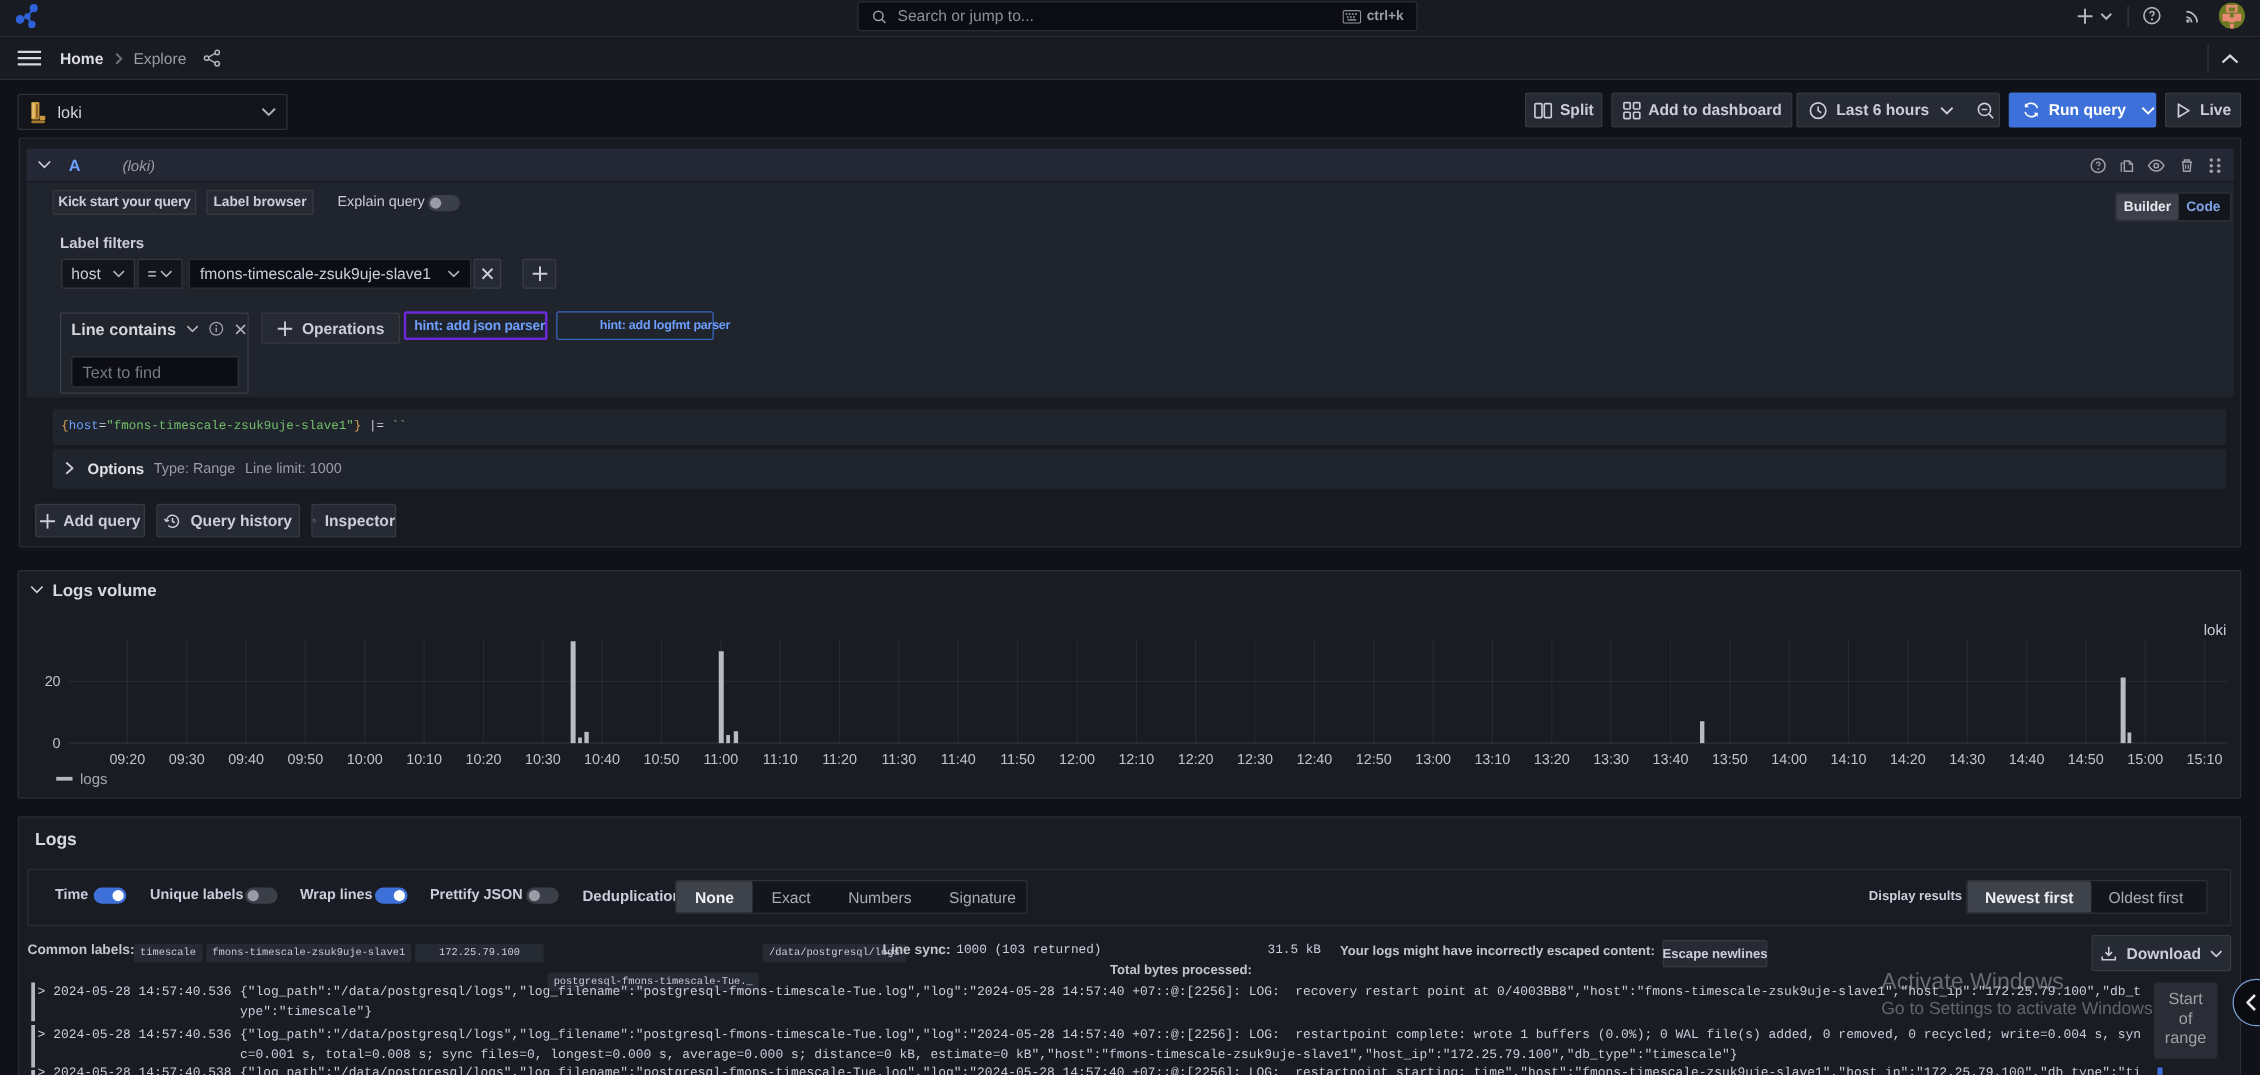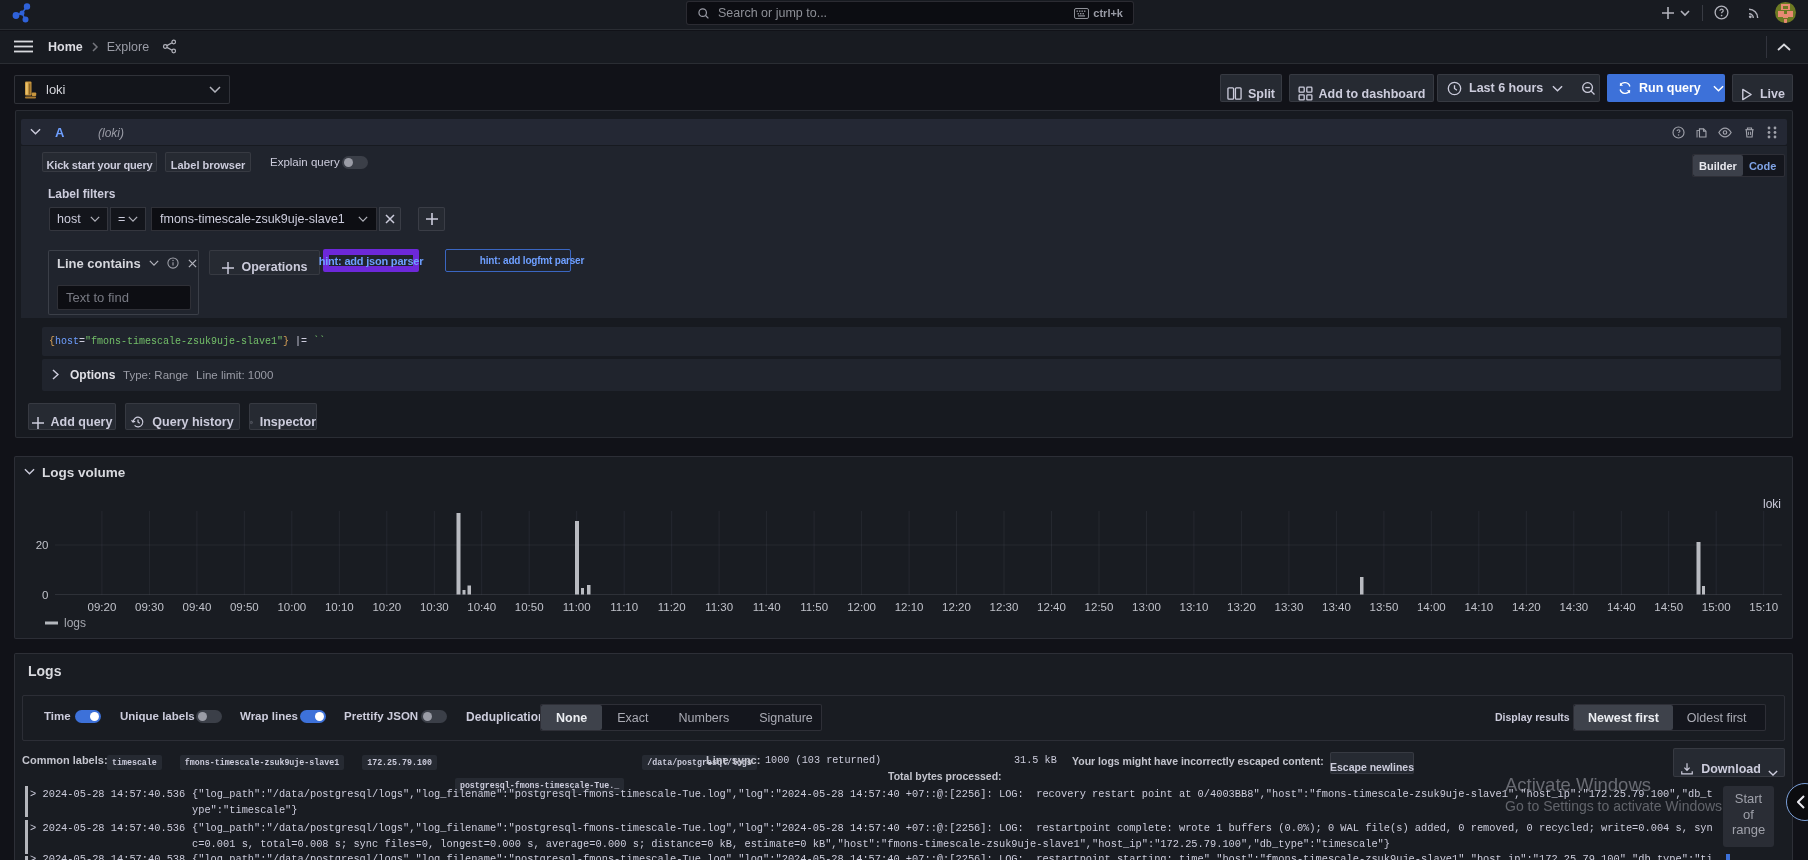--- a/index.html
+++ b/index.html
@@ -1,19 +1,19 @@
 <!DOCTYPE html>
 <html><head>
 <meta charset="utf-8">
 <style>
   * { margin:0; padding:0; box-sizing:border-box; }
   html,body { width:1808px; height:860px; overflow:hidden; }
   body { background:#111218; font-family:"Liberation Sans",sans-serif; color:#ccccdc; position:relative; }
   .abs { position:absolute; }
-  .btn { display:flex; align-items:flex-end; justify-content:center; white-space:nowrap; background:#262a32; border:1px solid rgba(204,204,220,0.10); border-radius:2px; color:#ccccdc; font-weight:bold; }
+  .btn { display:flex; align-items:center; justify-content:center; white-space:nowrap; background:#262a32; border:1px solid rgba(204,204,220,0.10); border-radius:2px; color:#ccccdc; font-weight:bold; }
   .flex { display:flex; align-items:center; white-space:nowrap; }
   .abs { white-space:nowrap; }
   svg { display:block; }
   .mono { font-family:"Liberation Mono",monospace; }
 </style>
 </head>
 <body>
 
 <div class="abs" style="left:0;top:0;width:1808px;height:30px;background:#181b21;border-bottom:1px solid rgba(204,204,220,0.10);"></div>
 
@@ -293,21 +293,21 @@
 <div class="abs flex" style="left:57px;top:285px;width:134px;height:25px;background:#0d0e13;border:1px solid rgba(204,204,220,0.18);border-radius:2px;padding:0 8px;">
   <span style="font-size:13px;color:#787a83;">Text to find</span>
 </div>
 
 <div class="abs btn" style="left:209px;top:250px;width:111px;height:25px;font-size:12.5px;">
   <svg width="12" height="12" viewBox="0 0 12 12" style="margin-right:8px;">
       <path d="M6 0v12M0 6h12" stroke="#ccccdc" stroke-width="1.5"></path>
     </svg>
   Operations
 </div>
-<div class="abs flex" style="left:323px;top:249px;width:96px;height:23px;border:6px solid #6d28d9;border-radius:2px;justify-content:center;">
+<div class="abs flex" style="left:323px;top:249px;width:115px;height:23px;border:2px solid #6d28d9;border-radius:2px;justify-content:flex-end;">
   <span style="font-size:11px;font-weight:bold;color:#6e9fff;letter-spacing:-0.2px;">hint: add json parser</span>
 </div>
 <div class="abs flex" style="left:445px;top:249px;width:126px;height:23px;border:1px solid #3a66c1;border-radius:2px;justify-content:center;">
   <span style="font-size:10px;font-weight:bold;color:#6e9fff;letter-spacing:-0.2px;margin-left:48px;">hint: add logfmt parser</span>
 </div>
 
 <div class="abs" style="left:42px;top:327px;width:1739px;height:29px;background:#20242d;border-radius:2px;"></div>
 <div class="abs mono" style="left:49px;top:336px;font-size:10px;letter-spacing:0;">
   <span style="color:#d8a057;">{</span><span style="color:#6e9fff;">host</span><span style="color:#ccccdc;">=</span><span style="color:#73bf69;">"fmons-timescale-zsuk9uje-slave1"</span><span style="color:#d8a057;">}</span><span style="color:#ccccdc;"> |= </span><span style="color:#73bf69;">``</span>
 </div>
@@ -467,24 +467,24 @@
   <div class="flex" style="height:100%;padding:0 15px;color:#aaabb4;">Numbers</div>
   <div class="flex" style="height:100%;padding:0 15px;color:#aaabb4;">Signature</div>
 </div>
 <div class="abs" style="left:1495px;top:711px;font-size:10.5px;font-weight:bold;">Display results</div>
 <div class="abs flex" style="left:1573px;top:704px;width:193px;height:27px;background:#14161d;border:1px solid rgba(204,204,220,0.14);border-radius:2px;font-size:12.5px;">
   <div class="flex" style="height:100%;padding:0 14px;background:#3e424b;border-radius:2px;font-weight:bold;color:#eceef2;">Newest first</div>
   <div class="flex" style="height:100%;padding:0 14px;color:#aaabb4;">Oldest first</div>
 </div>
 
 <div class="abs" style="left:22px;top:754px;font-size:11px;font-weight:bold;color:#c3c4cd;">Common labels:</div>
-<div class="abs flex" style="left:107px;top:752px;height:20px;gap:18px;font-weight:bold;">
+<div class="abs flex" style="left:107px;top:752px;height:20px;gap:3px;">
     <div style="background:#262a32;border-radius:2px;padding:3px 5px;font-family:'Liberation Mono',monospace;font-size:8.3px;color:#ccccdc;white-space:nowrap;">timescale</div>
     <div style="background:#262a32;border-radius:2px;padding:3px 5px;font-family:'Liberation Mono',monospace;font-size:8.3px;color:#ccccdc;white-space:nowrap;">fmons-timescale-zsuk9uje-slave1</div>
-    <div style="background:#262a32;border-radius:2px;padding:3px 5px;font-family:'Liberation Mono',monospace;font-size:8.3px;color:#ccccdc;white-space:nowrap;">172.25.79.100</div>
+    <div style="background:#262a32;border-radius:2px;padding:3px 19px;font-family:'Liberation Mono',monospace;font-size:8.3px;color:#ccccdc;white-space:nowrap;">172.25.79.100</div>
     <div style="background:#262a32;border-radius:2px;padding:3px 5px;font-family:'Liberation Mono',monospace;font-size:8.3px;color:#ccccdc;white-space:nowrap;margin-top:46px;">postgresql-fmons-timescale-Tue._</div>
     <div style="background:#262a32;border-radius:2px;padding:3px 5px;font-family:'Liberation Mono',monospace;font-size:8.3px;color:#ccccdc;white-space:nowrap;">/data/postgresql/logs</div>
   </div>
 <div class="abs" style="left:706px;top:754px;font-size:11px;font-weight:bold;color:#c3c4cd;">Line sync:</div>
 <div class="abs mono" style="left:765px;top:755px;font-size:10.2px;color:#ccccdc;">1000 (103 returned)</div>
 <div class="abs" style="left:888px;top:754px;font-size:10.5px;font-weight:bold;color:#c3c4cd;margin-top:16px;">Total bytes processed:</div>
 <div class="abs mono" style="left:1014px;top:755px;font-size:10.2px;color:#ccccdc;">31.5 kB</div>
 <div class="abs" style="left:1072px;top:755px;font-size:10.5px;font-weight:bold;color:#c3c4cd;">Your logs might have incorrectly escaped content:</div>
 <div class="abs btn" style="left:1330px;top:752px;width:84px;height:22px;font-size:10.5px;">Escape newlines</div>
 <div class="abs btn" style="left:1673px;top:748px;width:112px;height:29px;font-size:12.5px;">

